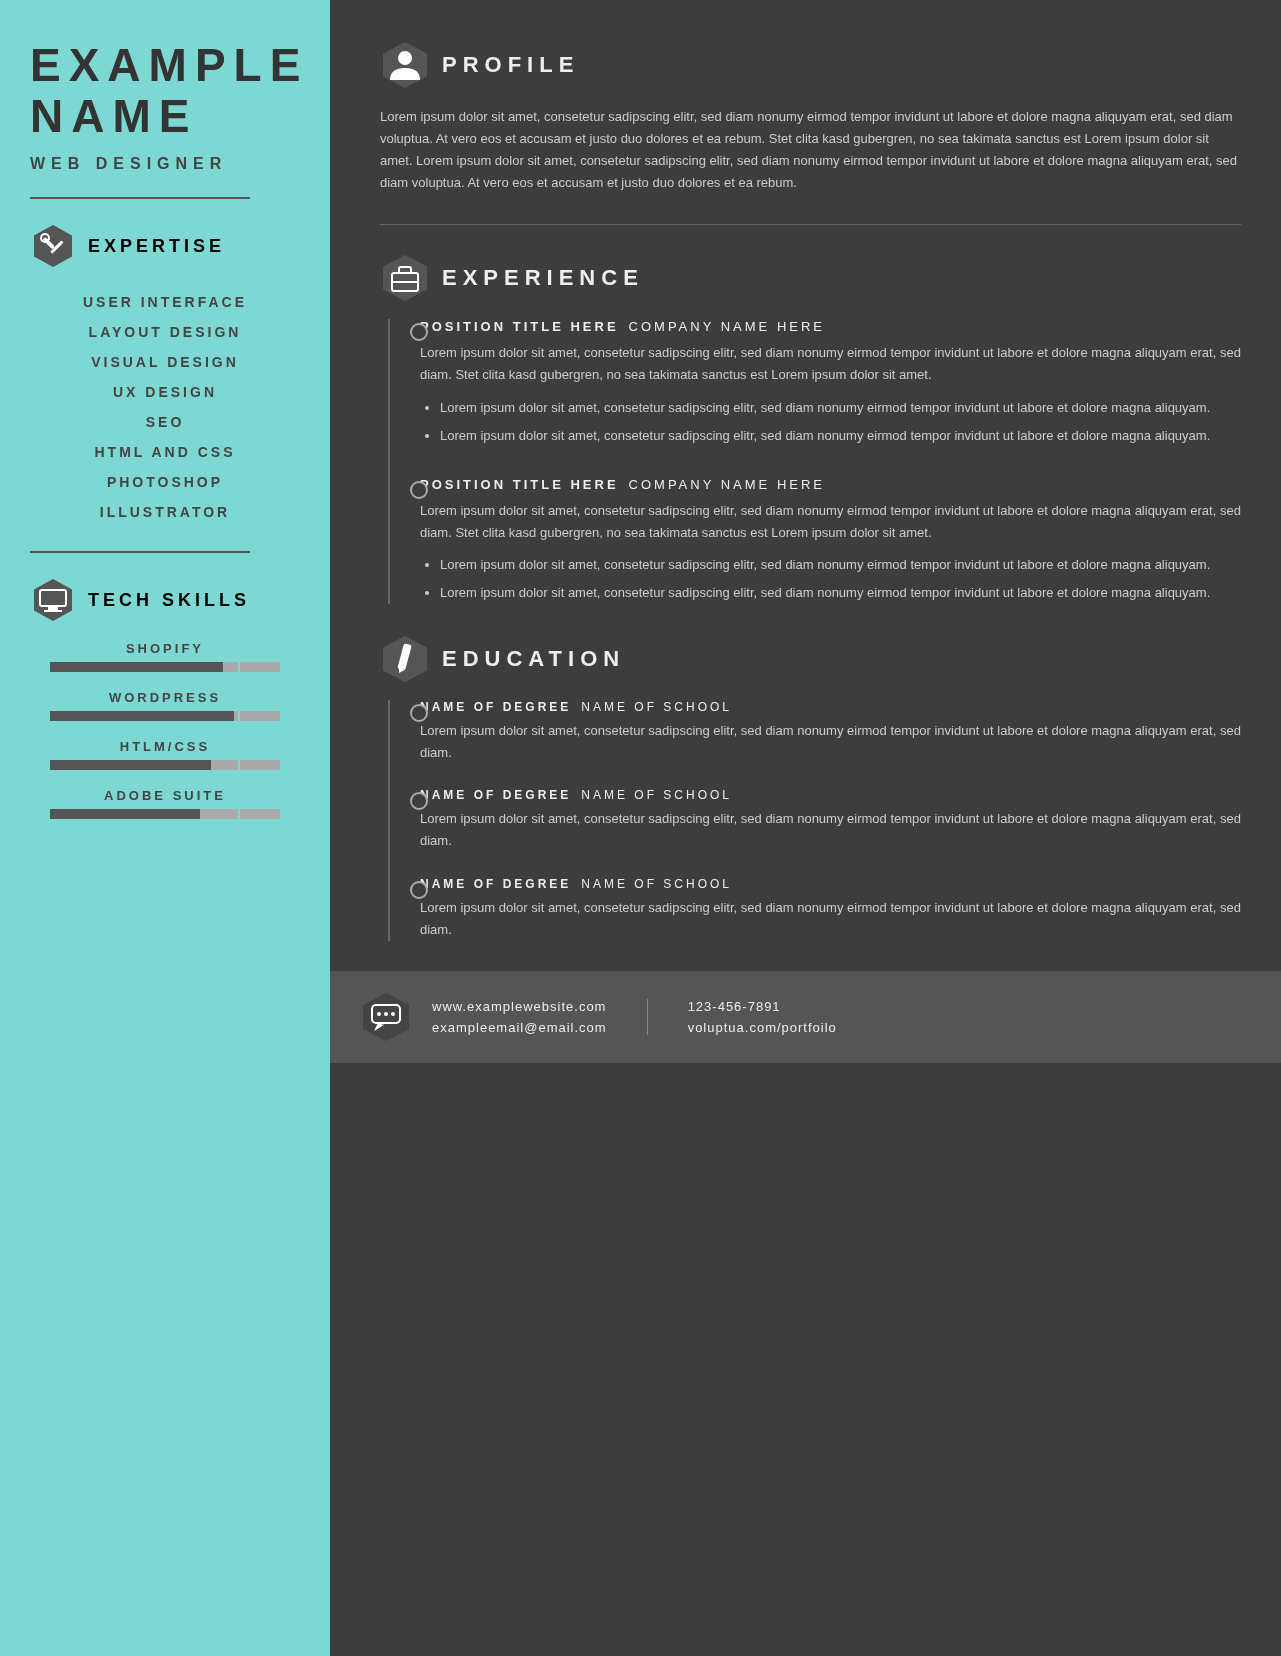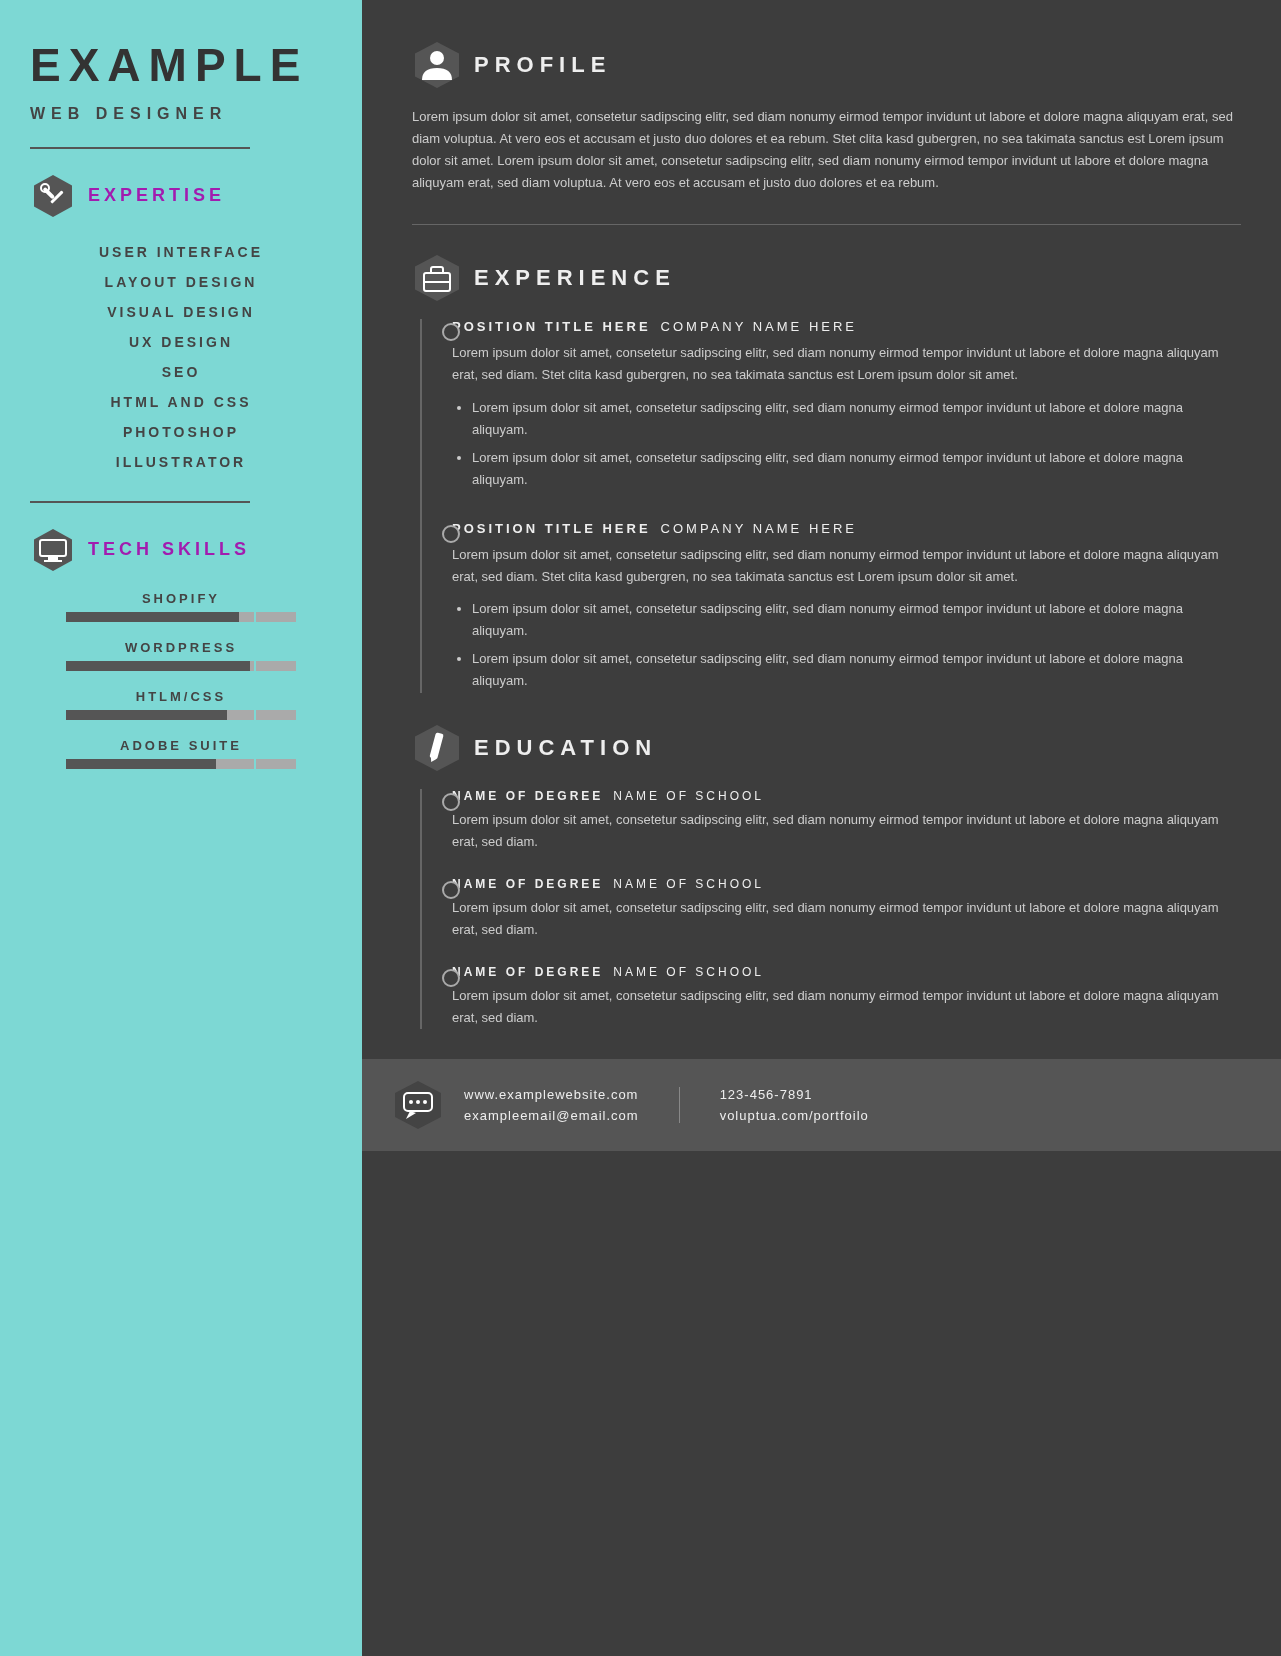--- a/index.html
+++ b/index.html
@@ -5,21 +5,21 @@
     * { margin: 0; padding: 0; box-sizing: border-box; }
     body {
       width: 1281px;
       min-height: 1656px;
       font-family: 'Arial', sans-serif;
       display: flex;
     }
 
     
     .sidebar {
-      width: 362px;
+      width: 330px;
       min-height: 1656px;
       background-color: #7dd8d4;
       padding: 40px 30px;
       flex-shrink: 0;
     }
 
     .sidebar-name {
       margin-bottom: 20px;
     }
 
@@ -52,21 +52,21 @@
       display: flex;
       align-items: center;
       gap: 12px;
       margin-bottom: 18px;
     }
 
     .section-header-title {
       font-size: 18px;
       font-weight: 800;
       letter-spacing: 4px;
-      color: #a21caf;
+      color: #000000;
       text-transform: uppercase;
     }
 
     .hex-icon {
       width: 46px;
       height: 46px;
       flex-shrink: 0;
     }
 
     .expertise-list {
@@ -316,20 +316,21 @@
       background: #888;
       align-self: stretch;
     }
   </style>
 </head>
 <body>
 
 <aside class="sidebar">
   <div class="sidebar-name">
     <h1>EXAMPLE</h1>
+    <h1>NAME</h1>
     <h2>WEB DESIGNER</h2>
   </div>
 
   <hr class="sidebar-divider">
 
   <div class="section-header">
 
     <svg class="hex-icon" viewBox="0 0 46 46">
       <polygon points="23,2 42,12.5 42,33.5 23,44 4,33.5 4,12.5" fill="#555"></polygon>
 

